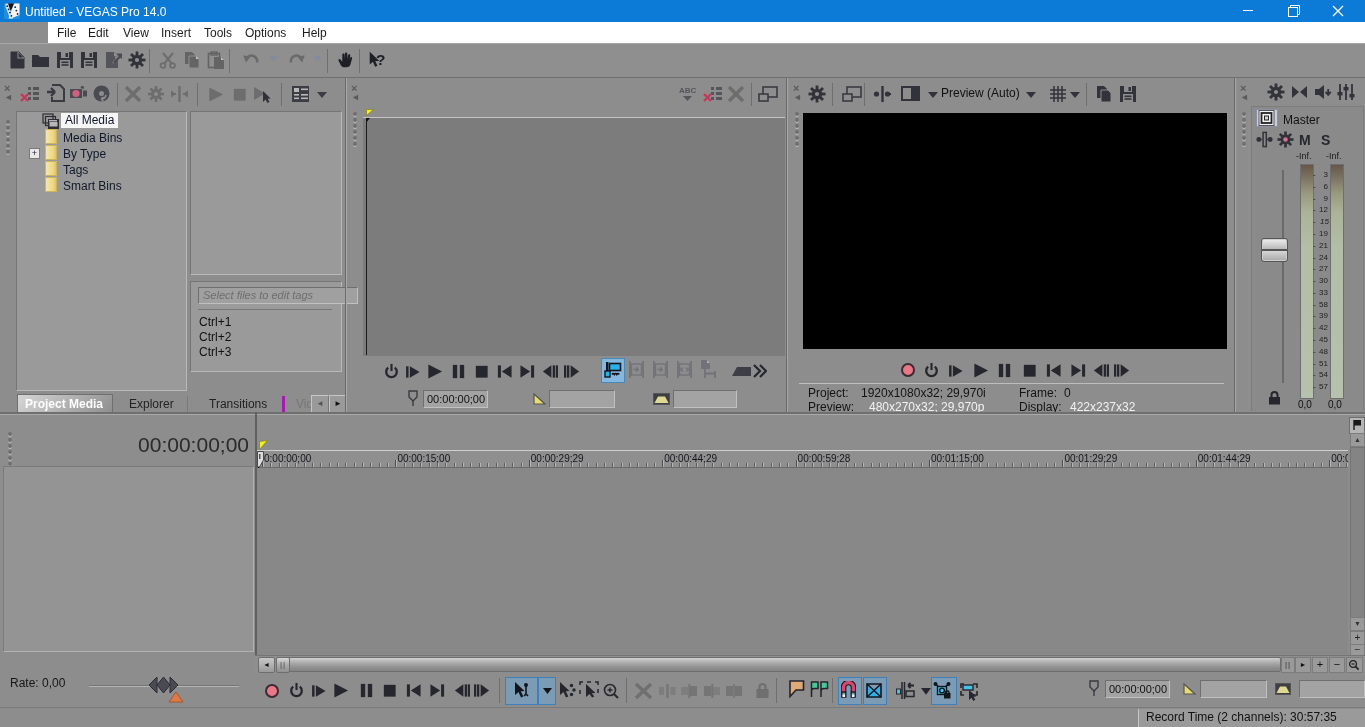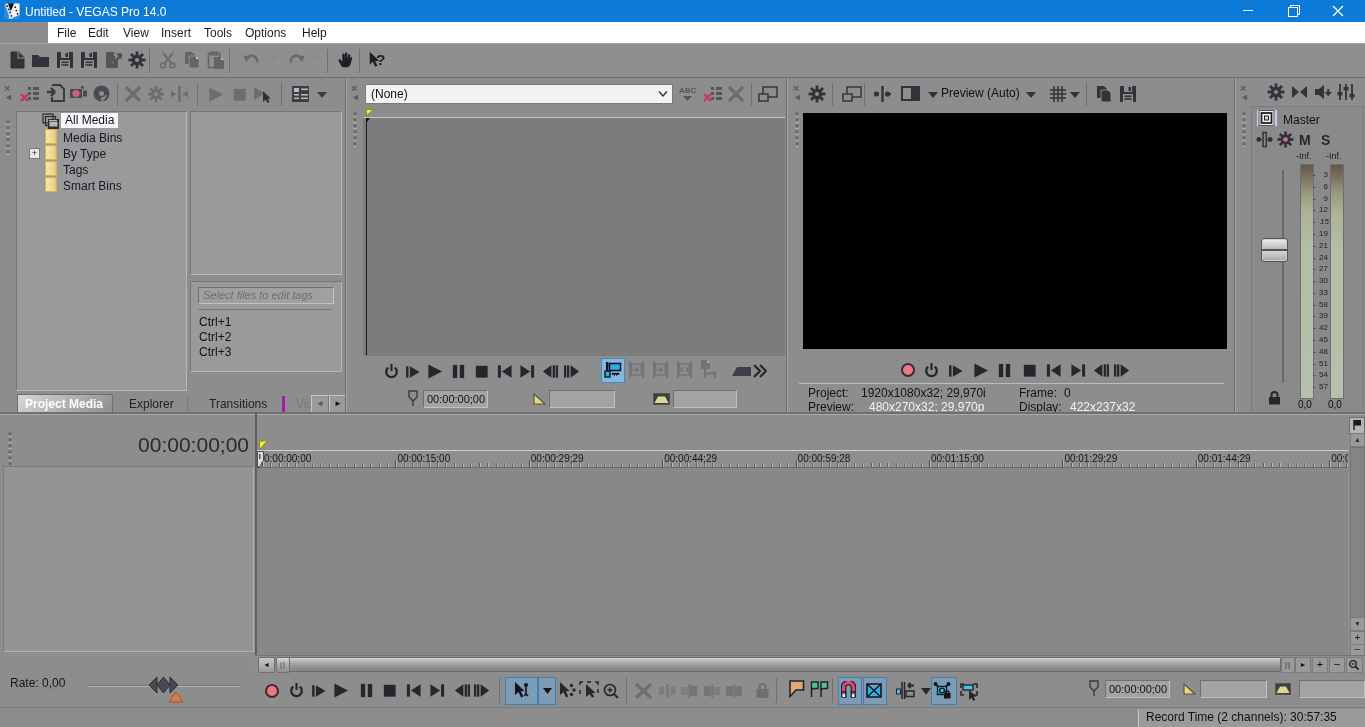--- a/index.html
+++ b/index.html
@@ -323,21 +323,21 @@
       <div class="ab" style="left:46px;top:35px;font-size:12px;color:#10182a;">By Type</div>
       <div class="ab" style="left:28px;top:49px;width:12px;height:15px;background:linear-gradient(90deg,#f6e9b0,#ecd684 70%,#d8ba5c);border-radius:1px;box-shadow:inset 0 0 0 1px #d0b45c;"></div>
       <div class="ab" style="left:46px;top:51px;font-size:12px;color:#10182a;">Tags</div>
       <div class="ab" style="left:28px;top:65px;width:12px;height:15px;background:linear-gradient(90deg,#f6e9b0,#ecd684 70%,#d8ba5c);border-radius:1px;box-shadow:inset 0 0 0 1px #d0b45c;"></div>
       <div class="ab" style="left:46px;top:67px;font-size:12px;color:#10182a;">Smart Bins</div>
     </div>
 
     <div class="ab sunk" style="left:190px;top:33px;width:150px;height:162px;background:#9a9a9a;"></div>
 
     <div class="ab sunk" style="left:190px;top:203px;width:150px;height:89px;background:#9a9a9a;">
-      <div class="ab fld" style="left:7px;top:5px;width:134px;height:15px;background:#a0a0a0;">
+      <div class="ab fld" style="left:7px;top:5px;width:134px;height:15px;background:#a0a0a0;padding-left:24px;">
           <span style="position:absolute;left:4px;top:1px;color:#6e6e6e;font-style:italic;font-size:11px;">Select files to edit tags</span>
         </div>
       <div class="hsep" style="left:7px;top:27px;width:134px;background:#777;"></div>
       <div class="ab" style="left:8px;top:33px;font-size:12px;color:#111;">Ctrl+1</div>
       <div class="ab" style="left:8px;top:48px;font-size:12px;color:#111;">Ctrl+2</div>
       <div class="ab" style="left:8px;top:63px;font-size:12px;color:#111;">Ctrl+3</div>
     </div>
 
     <div class="ab" style="left:0;top:316px;width:363px;height:18px;">
       <div class="ab" style="left:17px;top:0;width:94px;height:18px;background:linear-gradient(135deg,#d6d6d6,#8e8e8e);border:1px solid #6f6f6f;border-bottom:none;">
@@ -362,26 +362,20 @@
     <div class="ab" style="left:4px;top:14px;color:#5a5a5a;font-size:9px;">◄</div>
     <div class="ab grip" style="left:6px;top:32px;">
       <i></i>
         <i></i>
         <i></i>
         <i></i>
         <i></i>
         <i></i>
       </div>
 
-    <div class="ab" style="left:18px;top:6px;width:306px;height:18px;background:#f2f2f2;border:1px solid #7a7a7a;">
-      <div class="ab" style="left:5px;top:2px;font-size:12px;color:#111;">(None)</div>
-      <svg class="ico" style="left:292px;top:5px" width="10" height="8" viewBox="0 0 10 8">
-          <path d="M1 1.5 L5 6 L9 1.5" fill="none" stroke="#333" stroke-width="1.4"></path>
-        </svg>
-    </div>
 
     <svg class="ico" style="left:332px;top:7px" width="18" height="18" viewBox="0 0 18 18">
         <text x="0" y="8" font-size="8" font-weight="bold" fill="#55555d" font-family="Liberation Sans">ABC</text>
         <polygon points="4,11 13,11 8.5,16" fill="#55555d"></polygon>
       </svg>
     <svg class="ico" style="left:356px;top:7px" width="20" height="19" viewBox="0 0 20 19">
         <g fill="#55555d">
           <rect x="8" y="2" width="3" height="3"></rect>
           <rect x="13" y="2" width="6" height="3"></rect>
           <rect x="8" y="7" width="3" height="3"></rect>

